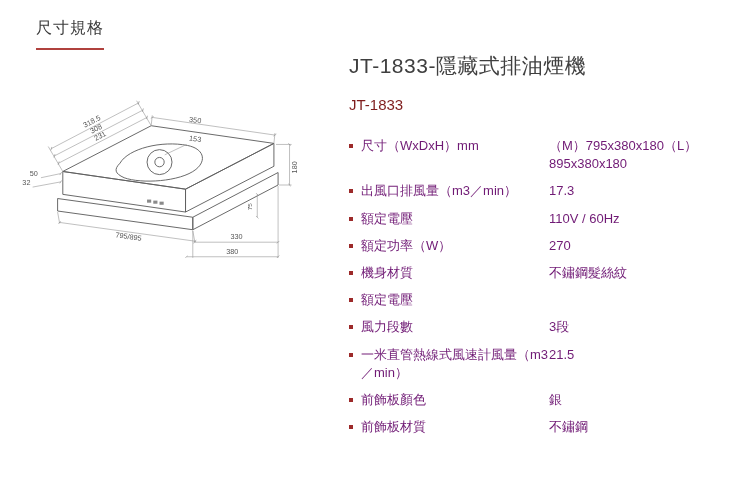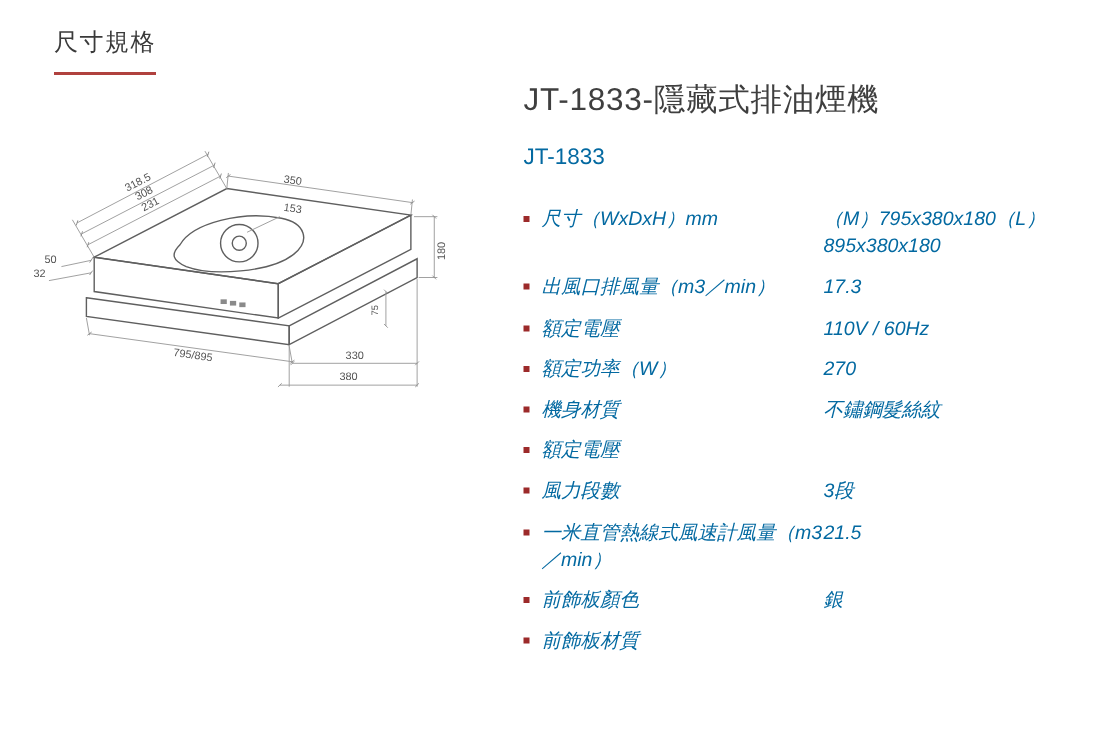--- a/index.html
+++ b/index.html
@@ -11,23 +11,23 @@
   .section-title{
     display:inline-block;font-size:16px;font-weight:normal;color:#3a3a3a;
     letter-spacing:1px;padding-bottom:9px;border-bottom:2px solid #b0413e;
   }
   .drawing-area{position:absolute;left:16px;top:86px;width:312px;height:198px;}
   .drawing-area svg{display:block;}
   .right-col{position:absolute;left:349px;top:52px;width:386px;}
   .product-title{
     margin:0 0 16px 0;font-size:21px;font-weight:500;color:#3f3f3f;letter-spacing:.5px;
   }
-  .model{color:#0369a1;font-size:15px;margin-bottom:24px;}
+  .model{color:#7f1d1d;font-size:15px;margin-bottom:24px;}
   .spec-list{}
-  .spec-row{display:flex;align-items:flex-start;margin-bottom:9px;font-size:13px;line-height:1.4;color:#0369a1;font-style:italic;}
+  .spec-row{display:flex;align-items:flex-start;margin-bottom:9px;font-size:13px;line-height:1.4;color:#701a75;}
   .bullet{flex:none;width:4px;height:4px;background:#9c2a2a;margin:7px 8px 0 0;}
   .spec-label{flex:none;width:188px;}
   .spec-value{width:180px;}
   text{font-family:"Liberation Sans","DejaVu Sans",sans-serif;}
 </style>
 </head>
 <body>
 
 <div class="section-header">
   <span class="section-title">尺寸規格</span>
@@ -146,15 +146,16 @@
       <span class="spec-value">21.5</span>
     </div>
     <div class="spec-row">
       <span class="bullet"></span>
       <span class="spec-label">前飾板顏色</span>
       <span class="spec-value">銀</span>
     </div>
     <div class="spec-row">
       <span class="bullet"></span>
       <span class="spec-label">前飾板材質</span>
+      <span class="spec-value">不鏽鋼</span>
     </div>
   </div>
 </div>
 
 </body></html>

